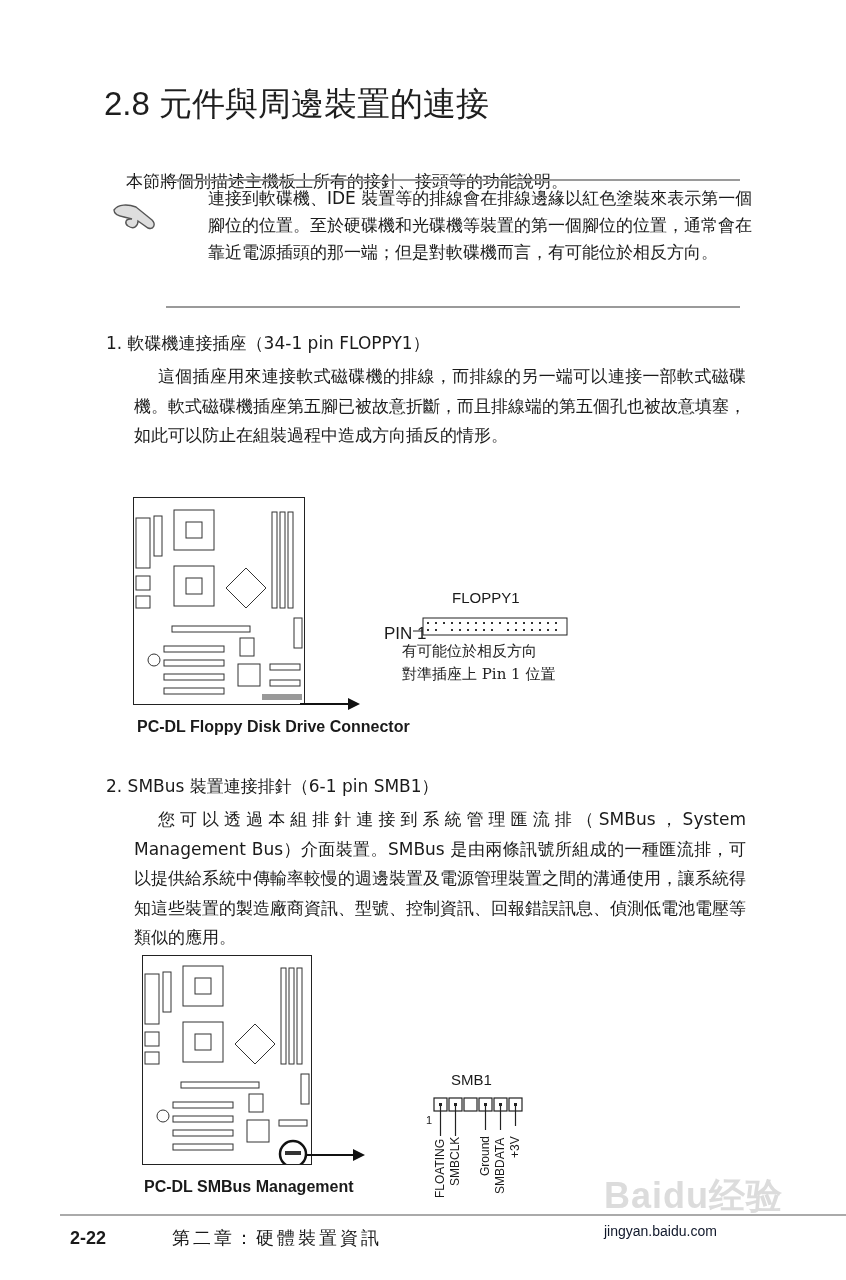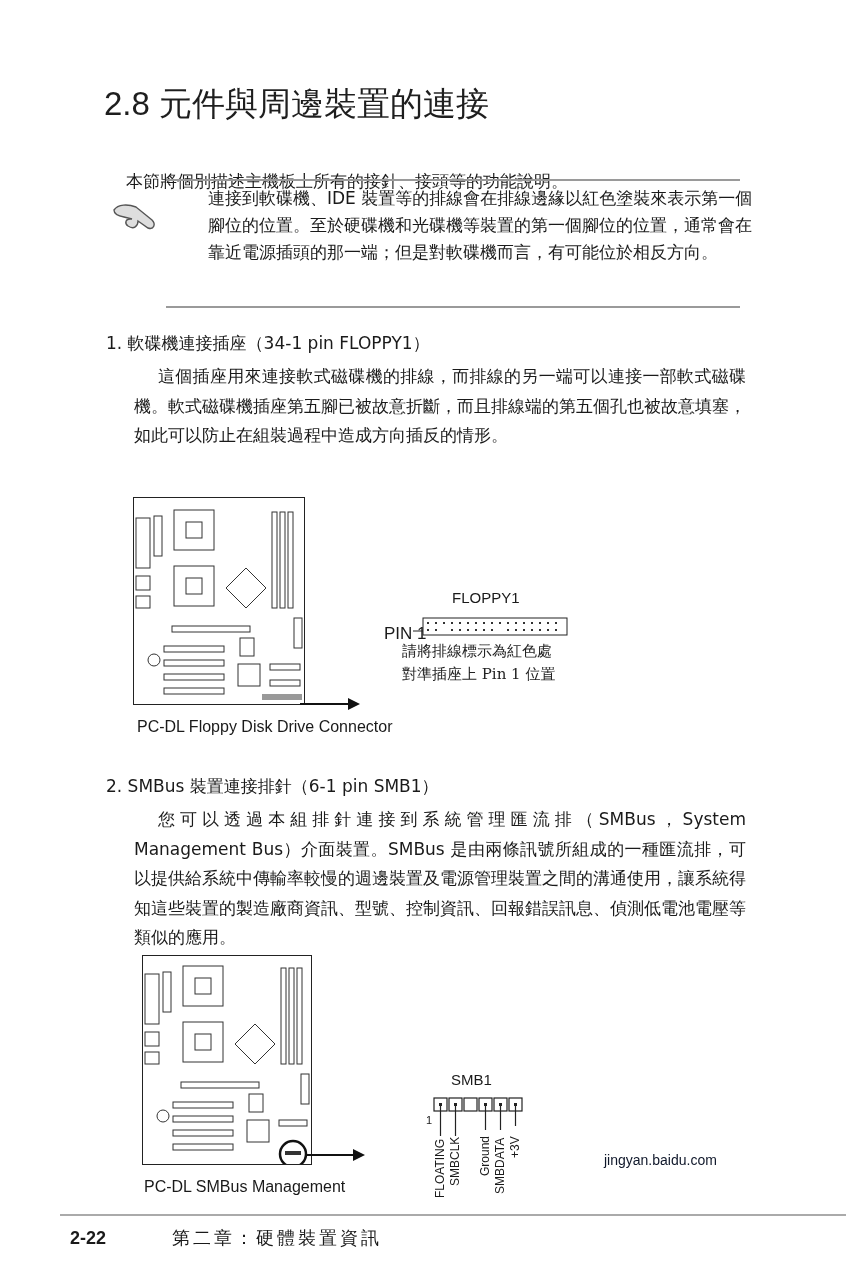--- a/index.html
+++ b/index.html
@@ -7,21 +7,21 @@
          font-family: "DejaVu Sans", "Liberation Sans", sans-serif; color: #1a1a1a; }
   .abs { position: absolute; }
   .title { left: 104px; top: 82px; font-size: 33px; letter-spacing: 0px; font-family: "Liberation Sans", "DejaVu Sans", sans-serif; color:#1e1e1e; }
   .intro { left: 126px; top: 146px; font-size: 17px; margin-top: 24px; }
   .rule { height: 2px; background: #9a9a9a; }
   .note-text { left: 180px; top: 185px; width: 560px; font-size: 17px; line-height: 27px; margin-left: 28px; }
   .note-icon { left: 108px; top: 190px; width: 56px; height: 56px; }
   .item-head { font-size: 17px; }
   .item-body { font-size: 17px; line-height: 29.5px; width: 612px; text-align: justify; }
   .board { border: 1.6px solid #222; background:#fff; }
-  .caption { font-family: "Liberation Sans", sans-serif; font-weight: normal; font-size: 16px; }
+  .caption { font-family: "Liberation Sans", sans-serif; font-weight: bold; font-size: 16px; }
   .label { font-family: "Liberation Sans", sans-serif; font-size: 14px; }
   .serif-note { font-family: "DejaVu Serif", "Liberation Serif", serif; font-size: 15px; line-height: 22px; color:#222; }
   .footer-num { left: 70px; top: 1228px; font-family: "Liberation Sans", sans-serif; font-weight: bold; font-size: 18px; }
   .footer-title { left: 172px; top: 1226px; font-size: 18px; letter-spacing: 3px; }
   .watermark { left: 604px; top: 1150px; width: 180px; height: 100px; color: #d4d4d4; }
   .vlabel { position:absolute; writing-mode: vertical-rl; transform: rotate(180deg); font-family:"Liberation Sans",sans-serif; font-size:12px; line-height:12px; }
 </style>
 </head>
 <body>
 
@@ -109,21 +109,21 @@
       <rect x="78" y="13" width="2" height="2"></rect>
       <rect x="94" y="13" width="2" height="2"></rect>
       <rect x="102" y="13" width="2" height="2"></rect>
       <rect x="110" y="13" width="2" height="2"></rect>
       <rect x="118" y="13" width="2" height="2"></rect>
       <rect x="126" y="13" width="2" height="2"></rect>
       <rect x="134" y="13" width="2" height="2"></rect>
       <rect x="142" y="13" width="2" height="2"></rect>
   </g>
 </svg>
-<div class="abs serif-note" style="left:402px; top:640px;">請將排線標示為紅色處</div>
+<div class="abs serif-note" style="left:402px; top:640px;">有可能位於相反方向</div>
 <div class="abs serif-note" style="left:402px; top:663px;">對準插座上 Pin 1 位置</div>
 
 <div class="abs item-head" style="left:106px; top:775px;">2.  SMBus 裝置連接排針（6-1 pin SMB1）</div>
 <div class="abs item-body" style="left:134px; top:805px; text-indent:24px;">您可以透過本組排針連接到系統管理匯流排（SMBus，System Management Bus）介面裝置。SMBus 是由兩條訊號所組成的一種匯流排，可以提供給系統中傳輸率較慢的週邊裝置及電源管理裝置之間的溝通使用，讓系統得知這些裝置的製造廠商資訊、型號、控制資訊、回報錯誤訊息、偵測低電池電壓等類似的應用。</div>
 
 <div class="abs board" style="left:142px; top:955px; width:168px; height:208px;">
   <svg width="168" height="208" viewBox="0 0 168 208">
     <g fill="none" stroke="#333" stroke-width="1">
       <rect x="40" y="10" width="40" height="40"></rect>
         <rect x="52" y="22" width="16" height="16"></rect>
@@ -188,14 +188,15 @@
 <div class="vlabel" style="left:449px; top:1136px; height:50px;">SMBCLK</div>
 <div class="vlabel" style="left:479px; top:1132px; height:44px;">Ground</div>
 <div class="vlabel" style="left:494px; top:1132px; height:62px;">SMBDATA</div>
 <div class="vlabel" style="left:509px; top:1128px; height:30px;">+3V</div>
 
 <div class="abs rule" style="left:60px; top:1214px; width:786px; height:1.5px; background:#aaa;"></div>
 <div class="abs footer-num">2-22</div>
 <div class="abs footer-title">第二章：硬體裝置資訊</div>
 
 <div class="abs watermark">
+  <div style="font-family:'Liberation Sans',sans-serif; font-size:36px; font-weight:bold; color:#dcdcdc; letter-spacing:1px; margin-top:22px;">Baidu经验</div>
   <div style="font-family:'Liberation Sans',sans-serif; font-size:14px; color:#0f172a; margin-top:2px;">jingyan.baidu.com</div>
 </div>
 
 </body></html>

